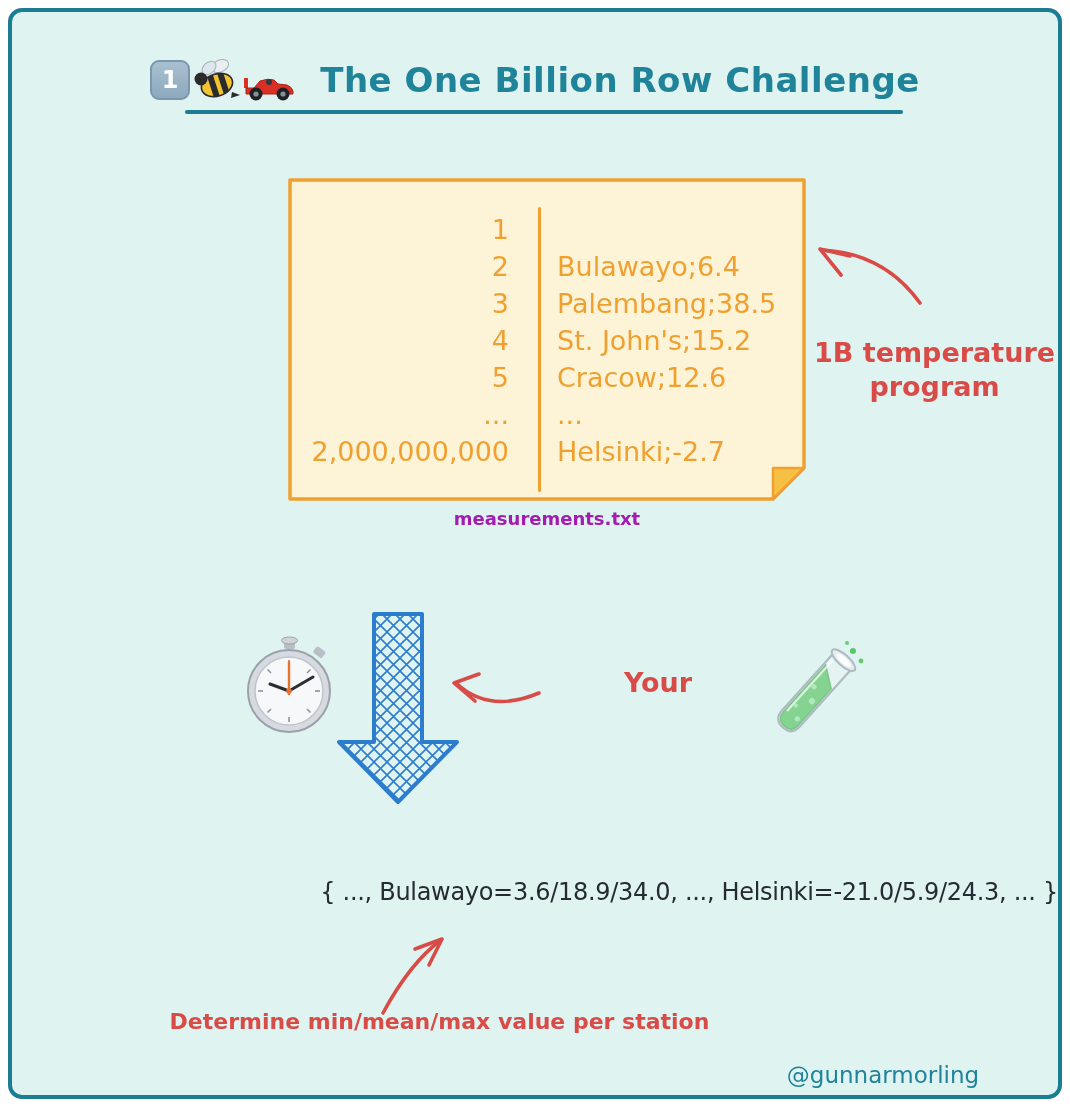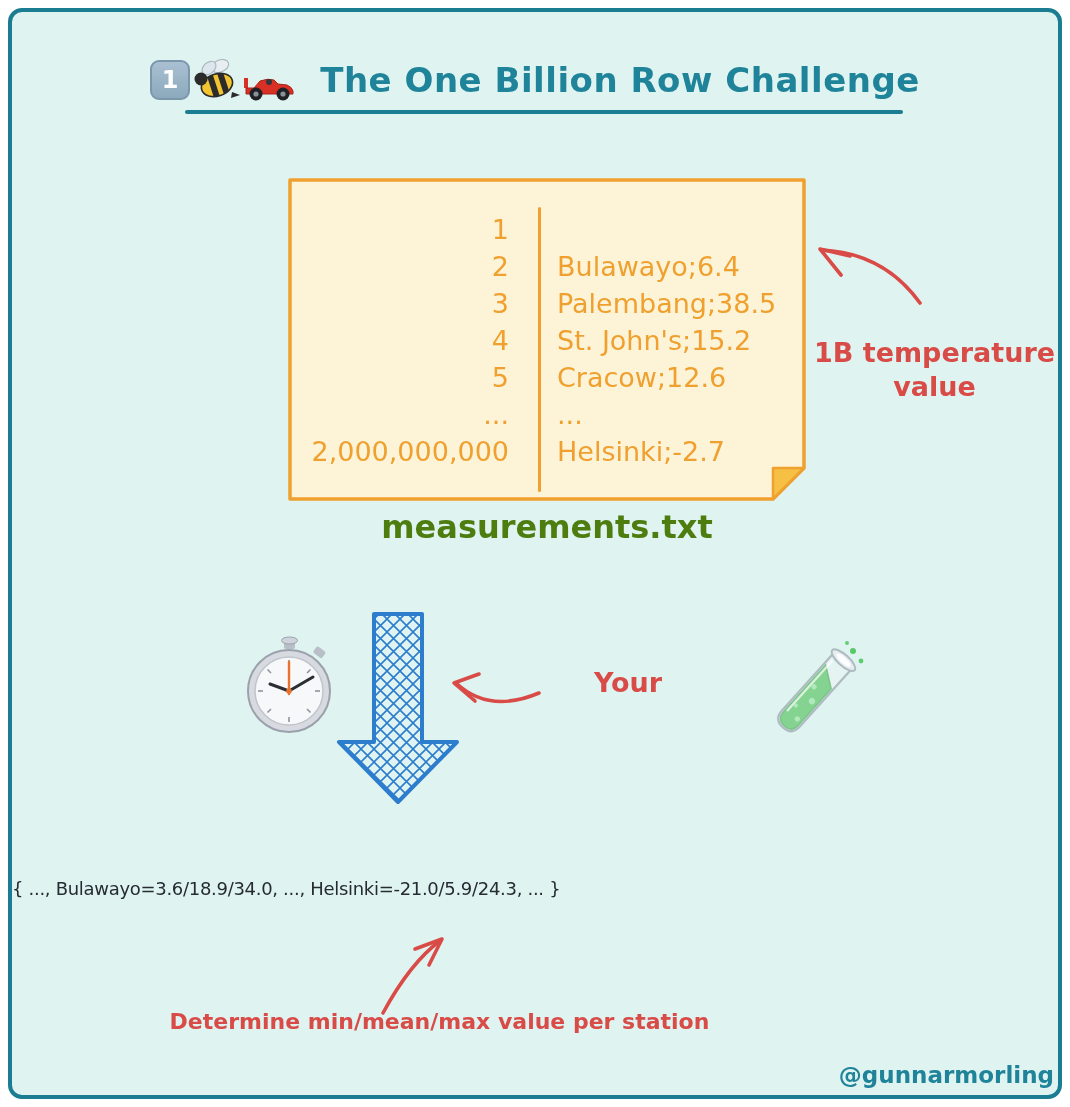--- a/index.html
+++ b/index.html
@@ -33,32 +33,32 @@
   
   .file-card{position:absolute;left:275px;top:165px;width:520px;height:325px;}
   .file-card svg.card-bg{position:absolute;left:0;top:0;}
   .file-rows{position:absolute;left:0;top:34px;width:100%;}
   .file-row{display:grid;grid-template-columns:222px 48px 1fr;height:37px;line-height:37px;
     color:#efa02f;font-size:27px;font-weight:500;white-space:nowrap;}
   .file-row .num{text-align:right;}
   .file-divider{position:absolute;left:251px;top:30px;width:3px;height:285px;
     background:#efa02f;border-radius:2px;}
   .file-caption{position:absolute;left:275px;top:496px;width:520px;text-align:center;
-    color:#4d7c0f;font-size:32px;font-weight:600;}
+    color:#a21caf;font-size:18px;font-weight:600;}
   
   .note{position:absolute;color:#d94b47;font-weight:600;text-align:center;}
   .values-note{left:795px;top:284px;width:255px;font-size:27px;line-height:34px;margin-top:40px;}
-  .program-note{left:486px;top:653px;width:260px;font-size:27px;line-height:36px;}
+  .program-note{left:516px;top:653px;width:260px;font-size:27px;line-height:36px;}
   .task-note{left:95px;top:997px;width:665px;font-size:22px;}
   
-  .result-line{position:absolute;left:0;top:866px;width:100%;text-align:left;
-    color:#262b33;font-size:18px;font-weight:500;letter-spacing:-0.3px;white-space:nowrap;}
-  
-  .credit{position:absolute;left:700px;top:1050px;width:342px;text-align:right;
-    color:#1f849a;font-size:23px;font-weight:700;}
+  .result-line{position:absolute;left:0;top:866px;width:100%;text-align:right;
+    color:#262b33;font-size:24px;font-weight:500;letter-spacing:-0.3px;white-space:nowrap;}
+  
+  .credit{position:absolute;left:700px;top:1050px;width:342px;text-align:center;
+    color:#1f849a;font-size:23px;font-weight:400;}
   
   .abs{position:absolute;}
   svg{display:block;}
   .overlay{position:absolute;left:0;top:0;pointer-events:none;}
 </style>
 </head>
 <body>
 
 <div id="canvas">
   <div id="frame">
@@ -136,21 +136,21 @@
           <span class="num">2,000,000,000</span>
             <span></span>
           <span class="val">Helsinki;-2.7</span>
         </div>
       </div>
     </div>
     <div class="file-caption">measurements.txt</div>
 
     <div class="note values-note">
       <div>1B temperature</div>
-      <div>value</div>
+      <div>program</div>
     </div>
 
     <svg class="abs" style="left:234px;top:624px" width="86" height="100" viewBox="0 0 86 100">
       <rect x="38" y="3" width="11" height="10" rx="2" fill="#b9bfc7"></rect>
       <ellipse cx="43.5" cy="4.5" rx="8" ry="3.5" fill="#cfd4da" stroke="#9aa1ab" stroke-width="1"></ellipse>
       <rect x="68" y="12" width="11" height="8" rx="2" fill="#b9bfc7" transform="rotate(38 73 16)"></rect>
       <circle cx="43" cy="55" r="41" fill="#d7dbe1" stroke="#9aa1ab" stroke-width="2"></circle>
       <circle cx="43" cy="55" r="34" fill="#f7f8fa" stroke="#c0c5cc" stroke-width="1.5"></circle>
       <g stroke="#8e949c" stroke-width="1.6">
         <line x1="43" y1="24" x2="43" y2="29"></line>

